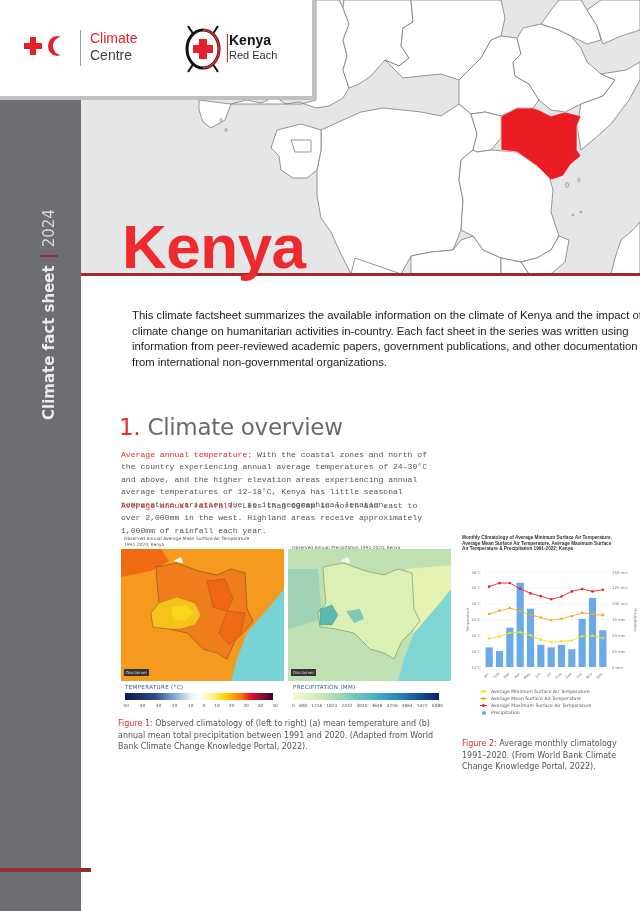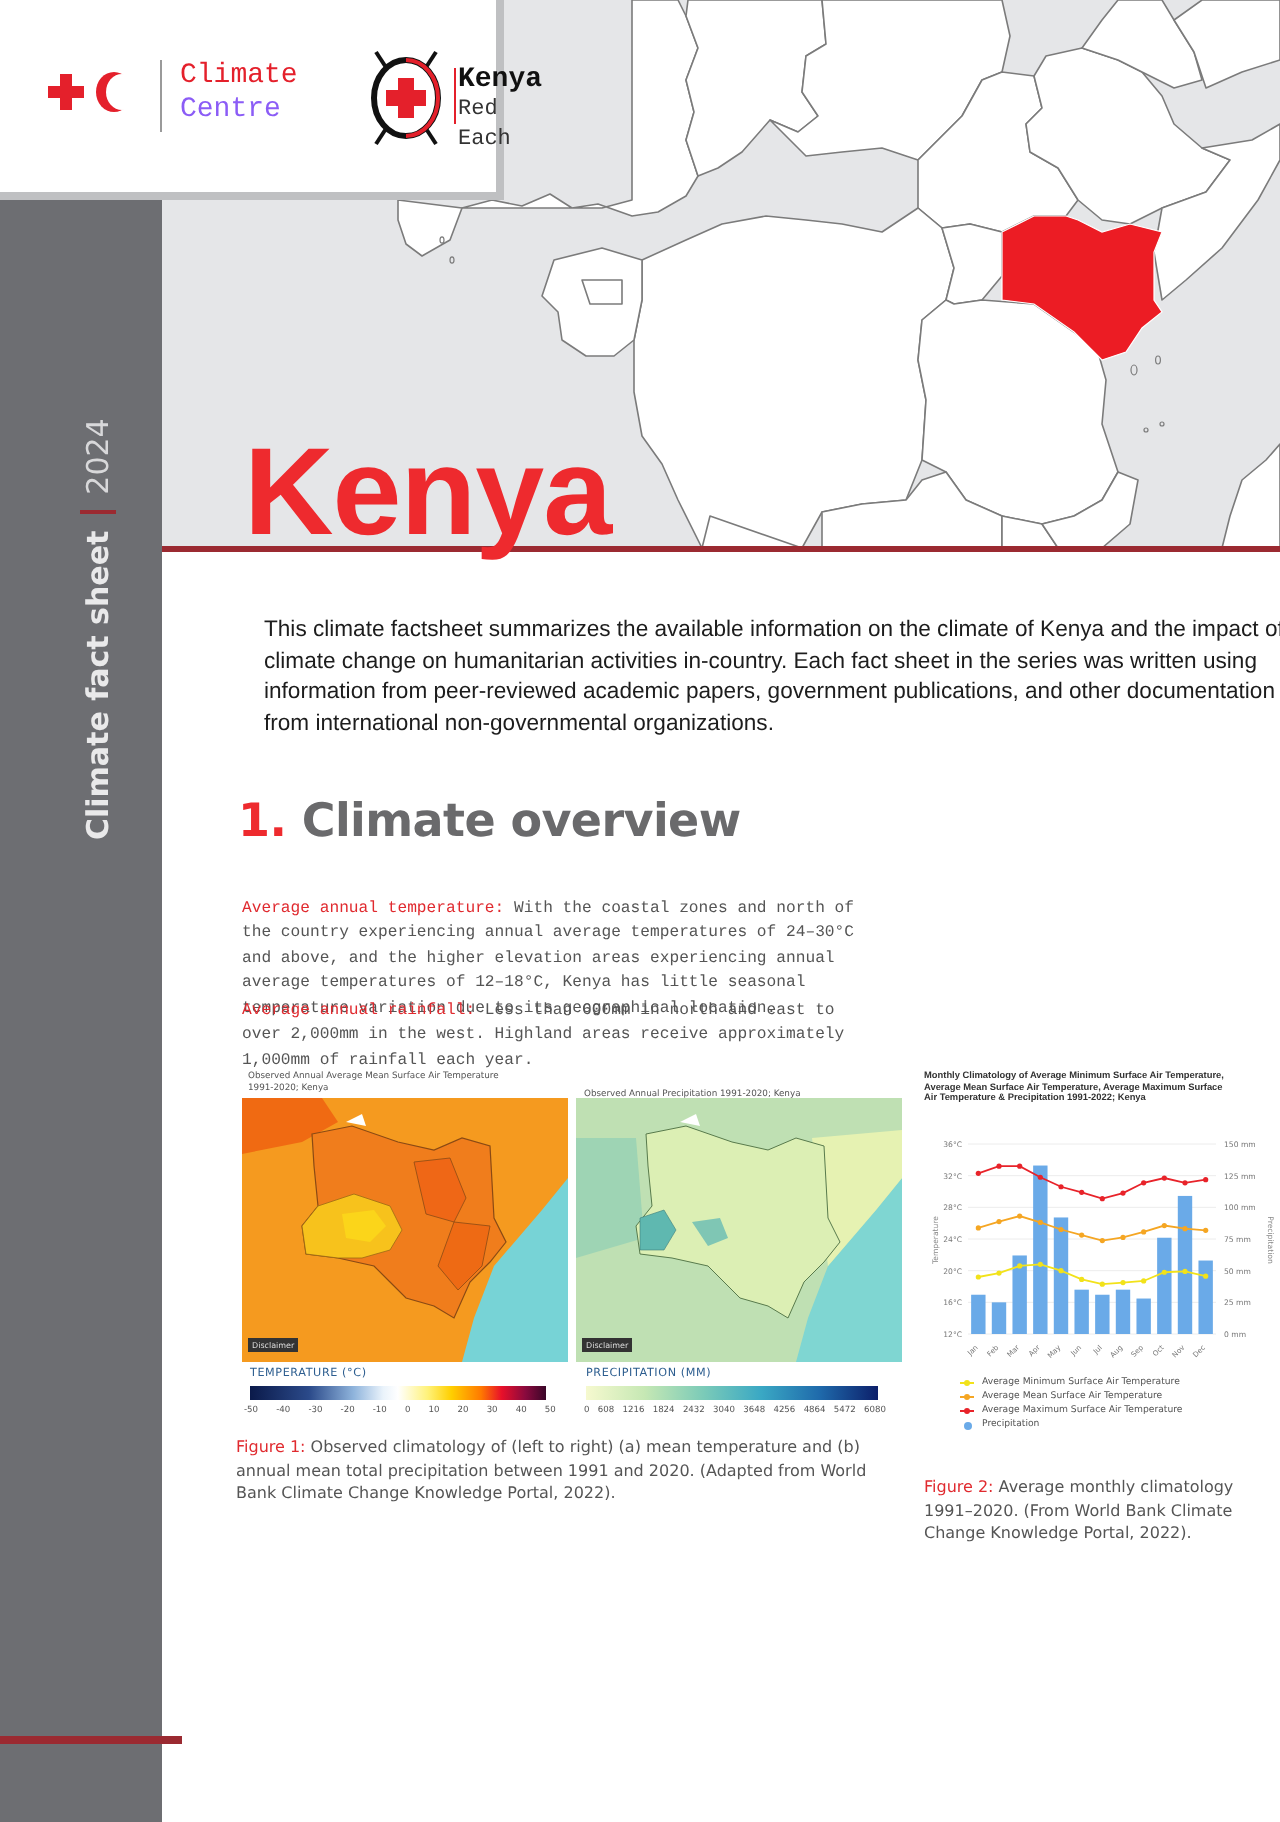--- a/index.html
+++ b/index.html
@@ -13,46 +13,46 @@
 
   
   .sidebar { position: absolute; left: 0; top: 100px; width: 81px; height: 811px; background: #6d6e72; }
   .sidebar-label { position: absolute; left: 40px; top: 320px; transform-origin: 0 0; transform: rotate(-90deg); white-space: nowrap; color: #e9e9ea; font-family: "DejaVu Sans", sans-serif; font-size: 15px; display: flex; align-items: center; gap: 6px; }
   .sidebar-label .bold { font-weight: bold; }
   .sidebar-label .year { font-weight: normal; color: #d8d8da; }
   .sidebar-label .sep { display: inline-block; width: 2px; height: 18px; background: #9b2a31; margin: 0 2px; }
   .sidebar-red-bar { position: absolute; left: 0; top: 868px; width: 91px; height: 4px; background: #9b2a31; }
 
   
-  .logo-panel { position: absolute; left: 0; top: 0; width: 252px; height: 100px; background: #ffffff; border-right: 4px solid #bfc0c2; border-bottom: 4px solid #bfc0c2; display: flex; align-items: center; font-family: Liberation Mono, monospace; }
+  .logo-panel { position: absolute; left: 0; top: 0; width: 316px; height: 100px; background: #ffffff; border-right: 4px solid #bfc0c2; border-bottom: 4px solid #bfc0c2; display: flex; align-items: center; }
   .ifrc-mark { position: absolute; left: 24px; top: 36px; display: flex; align-items: center; gap: 6px; }
   .cross { position: relative; width: 18px; height: 18px; }
   .cross::before { content: ""; position: absolute; left: 6px; top: 0; width: 6px; height: 18px; background: #e4202b; }
   .cross::after { content: ""; position: absolute; left: 0; top: 6px; width: 18px; height: 6px; background: #e4202b; }
   .crescent { position: relative; width: 16px; height: 20px; }
   .crescent::before { content: ""; position: absolute; left: 0; top: 0; width: 18px; height: 20px; border-radius: 50%; background: #e4202b; }
   .crescent::after { content: ""; position: absolute; left: 5px; top: 1px; width: 16px; height: 18px; border-radius: 50%; background: #fff; }
   .logo-divider { position: absolute; left: 80px; top: 30px; width: 1px; height: 36px; background: #9a9a9a; }
   .cc-text { position: absolute; left: 90px; top: 30px; font-size: 14px; line-height: 17px; }
   .cc-text .l1 { color: #e4202b; }
-  .cc-text .l2 { color: #8b5cf6; }
+  .cc-text .l2 { color: #404040; }
   .krc-emblem { position: absolute; left: 182px; top: 22px; width: 42px; height: 54px; }
   .krc-text { position: absolute; left: 229px; top: 33px; line-height: 15px; }
   .krc-text .l1 { font-weight: bold; font-size: 14px; color: #111; }
   .krc-text .l2 { font-size: 11px; color: #333; }
   .krc-divider { position: absolute; left: 227px; top: 34px; width: 1px; height: 28px; background: #e4202b; }
 
   
   .country-title { position: absolute; left: 122px; top: 212px; font-family: "Liberation Sans", sans-serif; font-size: 62px; line-height: 70px; color: #ee2a2e; letter-spacing: -0.5px; }
 
   
   .intro { position: absolute; left: 132px; top: 308px; width: 510px; font-size: 11.3px; line-height: 15.6px; color: #1d1d1d; }
 
   
-  .section-heading { position: absolute; left: 119px; top: 398px; font-family: "DejaVu Sans", sans-serif; font-size: 23px; color: #6a6a6c; font-weight: bold; letter-spacing: -0.3px; }
+  .section-heading { position: absolute; left: 119px; top: 414px; font-family: "DejaVu Sans", sans-serif; font-size: 23px; color: #6a6a6c; font-weight: normal; letter-spacing: -0.3px; }
   .section-heading .num { color: #ee2a2e; }
 
   
   .para { position: absolute; left: 121px; width: 320px; font-family: Liberation Mono, monospace; font-size: 8.1px; line-height: 12.4px; color: #555; }
   .para .lead { color: #e02a2f; }
   .para-1 { top: 449px; }
   .para-2 { top: 500px; }
 
   
   .fig1-map { position: absolute; width: 163px; height: 132px; overflow: hidden; }

